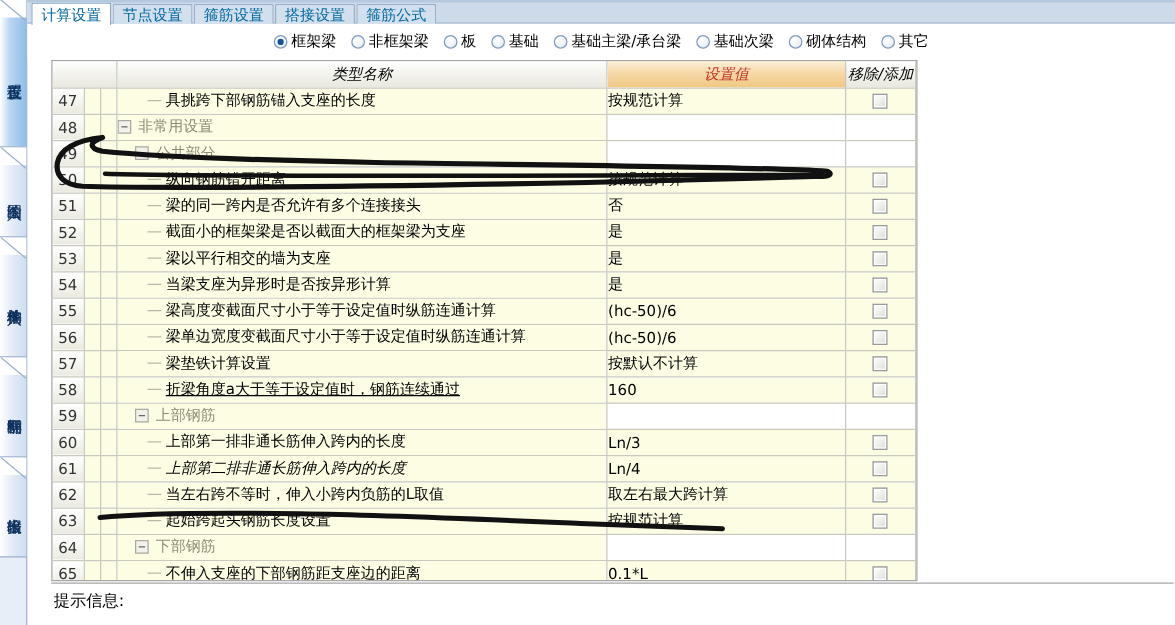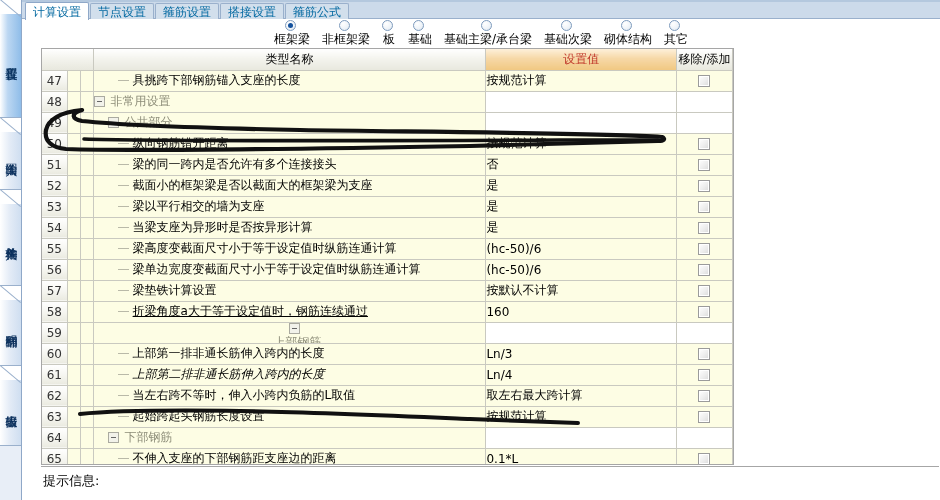--- a/index.html
+++ b/index.html
@@ -92,21 +92,21 @@
   }
 
   
   .radio-row{
     position:absolute;left:0;top:19px;width:918px;height:29px;
     background:#ffffff;
     display:flex;align-items:center;justify-content:center;
   }
   .radio-opt{
     display:inline-flex;align-items:center;
-    margin:0 6px;font-size:12px;white-space:nowrap;flex-direction:column;
+    margin:0 6px;font-size:12px;white-space:nowrap;
   }
   .radio-mark{
     width:11px;height:11px;border-radius:50%;
     border:1px solid #7e9bbd;
     background:radial-gradient(circle at 35% 30%,#ffffff 0%,#eef3f8 60%,#d6e0ea 100%);
     margin-right:3px;
     display:inline-block;position:relative;
     box-sizing:border-box;
     flex:none;
   }
@@ -142,20 +142,21 @@
   .c-name{width:392px;}
   .c-val{width:190px;}
   .c-chk{width:56px;}
 
   thead th{
     height:22px;
     background:linear-gradient(to bottom,#ffffff 0%,#f4f4ee 45%,#e8e8de 100%);
     text-align:center;
     color:#000;
     border-bottom:1px solid #a6a6a6;
+    font-style:italic;
   }
   thead th.h-val{
     background:linear-gradient(to bottom,#fdf0da 0%,#f6d8a7 45%,#f0c882 100%);
     color:#c0392b;
   }
   thead th.h-corner{background:linear-gradient(to bottom,#ffffff 0%,#f4f4ee 45%,#e8e8de 100%);}
 
   tbody tr td{background:#fdfde4;}
   tbody tr.grp td{background:#fdfde4;}
   td.num{
@@ -455,21 +456,21 @@
                 </div>
               </td>
               <td class="val">160</td>
               <td class="chk"><span class="cbox"></span></td>
             </tr>
             <tr class="grp">
               <td class="num">59</td>
               <td></td>
               <td></td>
               <td class="name">
-                <div class="cellflex" style="padding-left: 14px; flex-direction: column;">
+                <div class="cellflex" style="padding-left: 14px;">
                   <span class="expander"></span>
                   <span class="grp-label">上部钢筋</span>
                 </div>
               </td>
               <td class="val blank"></td>
               <td class="chk blank"></td>
             </tr>
             <tr class="">
               <td class="num">60</td>
               <td></td>

